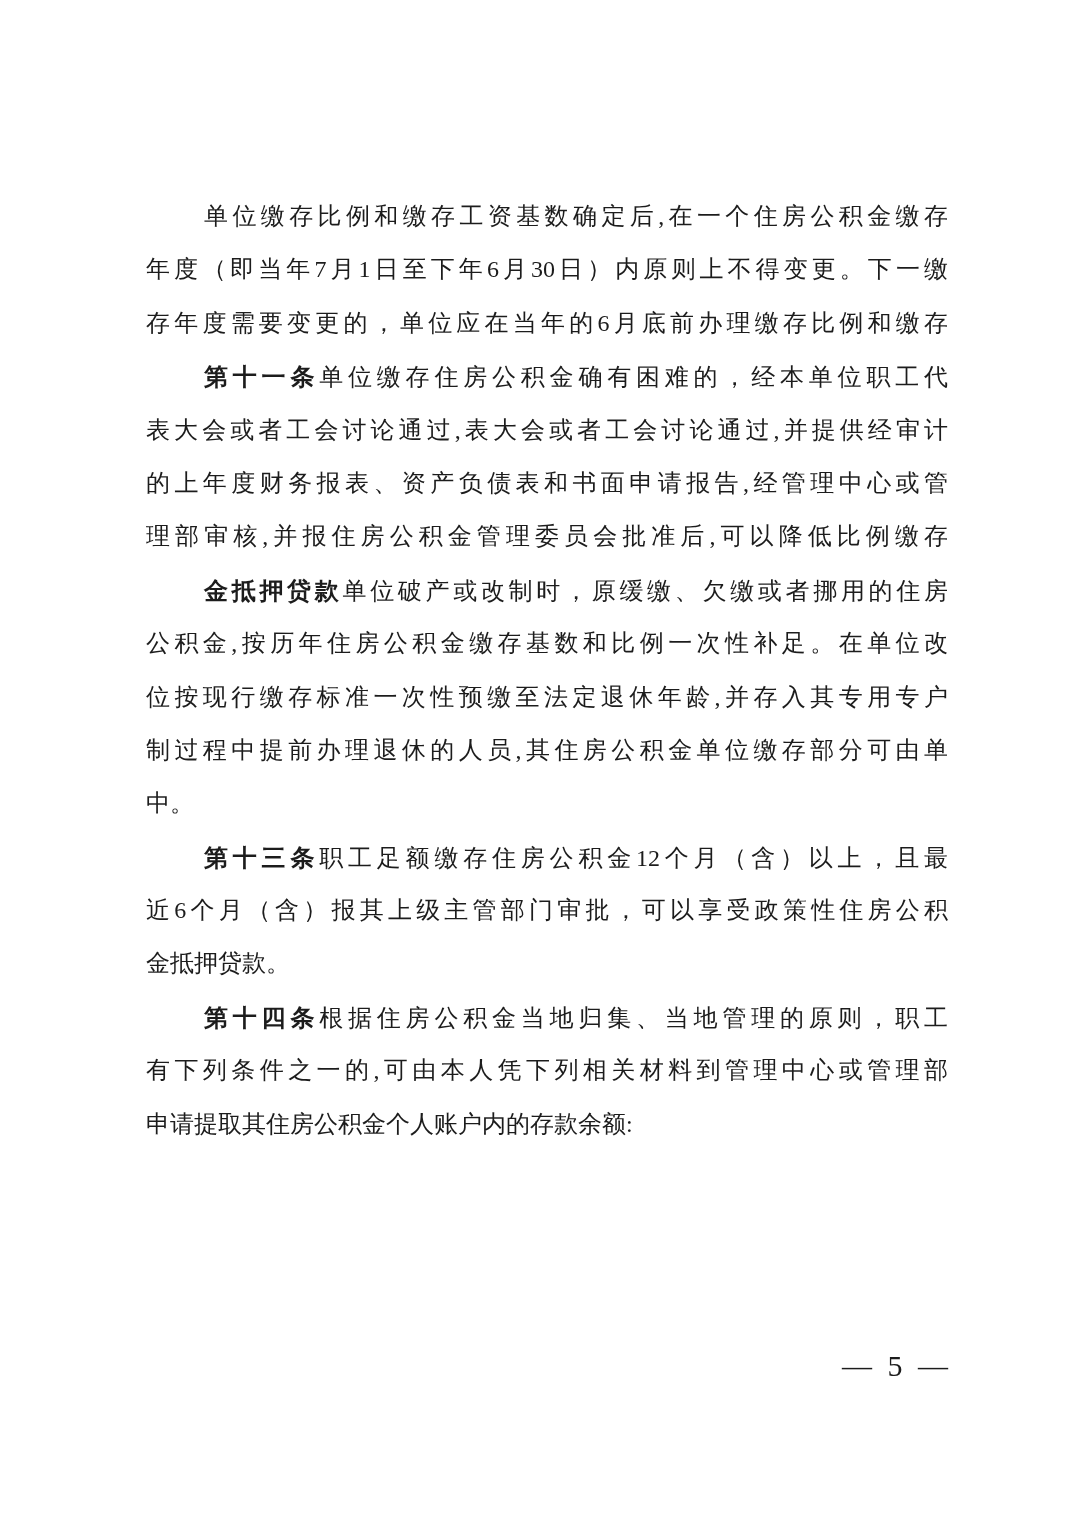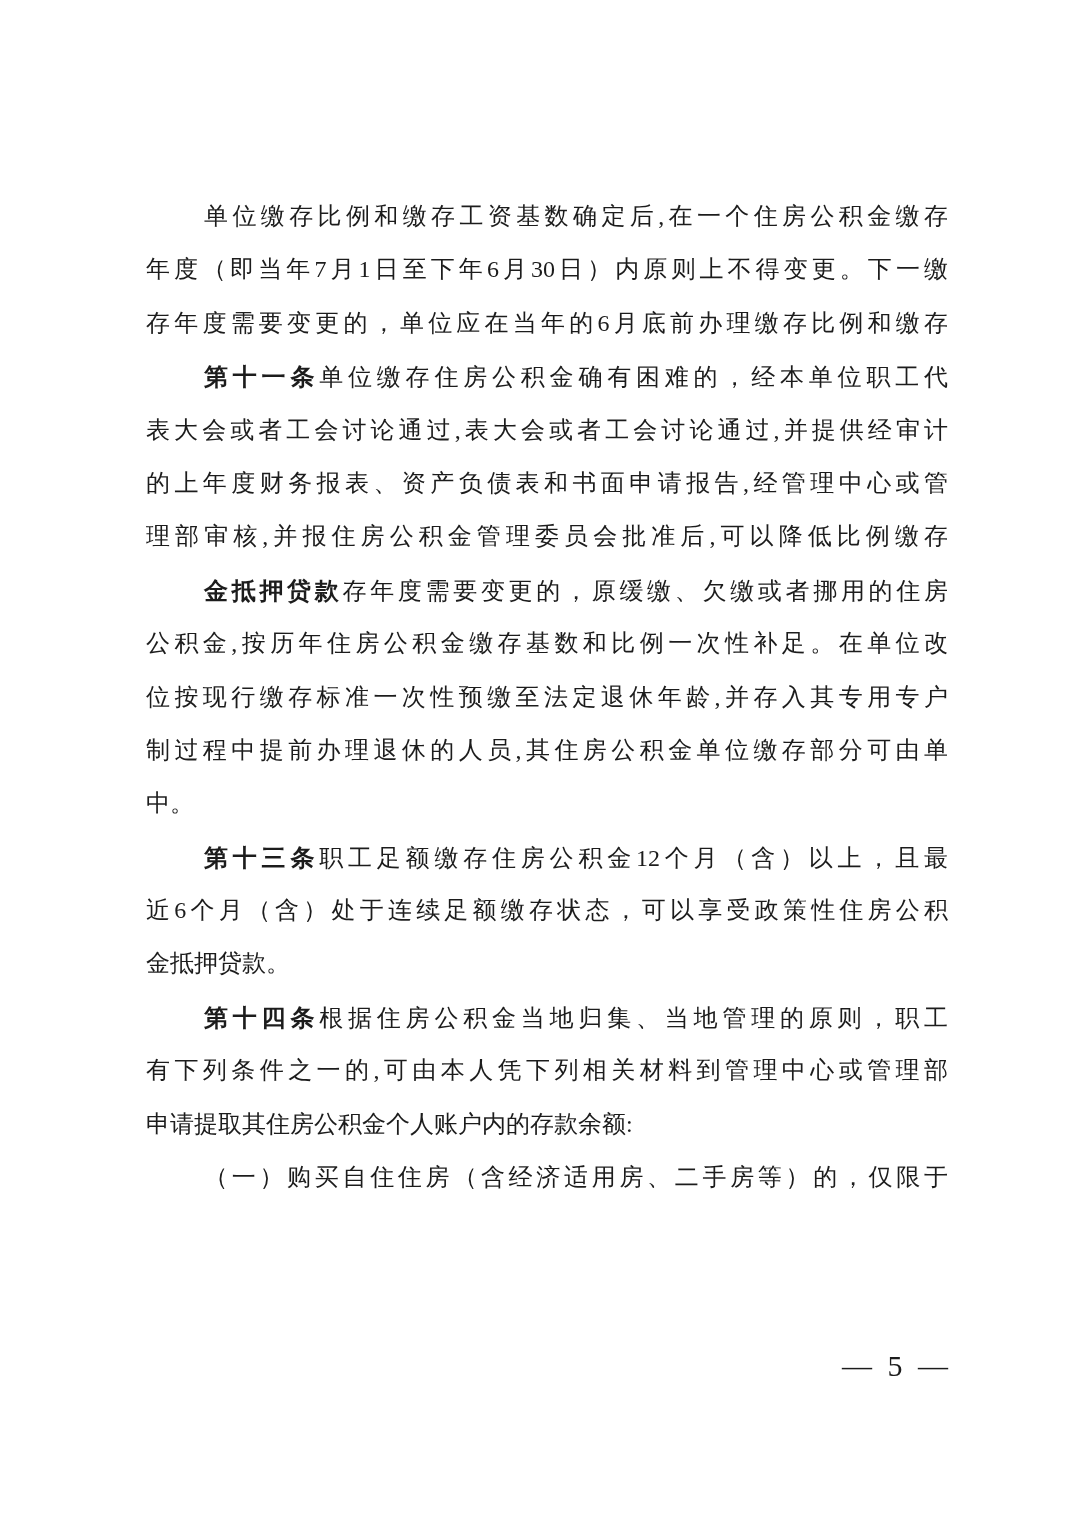--- a/index.html
+++ b/index.html
@@ -62,46 +62,45 @@
       <div class="line indent fill">
         <span class="lead">第十一条</span><span>单位缴存住房公积金确有困难的，经本单位职工代</span>
       </div>
       <div class="line fill">表大会或者工会讨论通过,表大会或者工会讨论通过,并提供经审计</div>
       <div class="line fill">的上年度财务报表、资产负债表和书面申请报告,经管理中心或管</div>
       <div class="line fill">理部审核,并报住房公积金管理委员会批准后,可以降低比例缴存</div>
     </div>
 
     <div class="para">
       <div class="line indent fill">
-        <span class="lead">金抵押贷款</span><span>存年度需要变更的，原缓缴、欠缴或者挪用的住房</span>
+        <span class="lead">金抵押贷款</span><span>单位破产或改制时，原缓缴、欠缴或者挪用的住房</span>
       </div>
       <div class="line fill">公积金,按历年住房公积金缴存基数和比例一次性补足。在单位改</div>
       <div class="line fill">位按现行缴存标准一次性预缴至法定退休年龄,并存入其专用专户</div>
       <div class="line fill">制过程中提前办理退休的人员,其住房公积金单位缴存部分可由单</div>
       <div class="line">中。</div>
     </div>
 
     <div class="para">
       <div class="line indent fill">
         <span class="lead">第十三条</span><span>职工足额缴存住房公积金12个月（含）以上，且最</span>
       </div>
-      <div class="line fill">近6个月（含）处于连续足额缴存状态，可以享受政策性住房公积</div>
+      <div class="line fill">近6个月（含）报其上级主管部门审批，可以享受政策性住房公积</div>
       <div class="line">金抵押贷款。</div>
     </div>
 
     <div class="para">
       <div class="line indent fill">
         <span class="lead">第十四条</span><span>根据住房公积金当地归集、当地管理的原则，职工</span>
       </div>
       <div class="line fill">有下列条件之一的,可由本人凭下列相关材料到管理中心或管理部</div>
       <div class="line">申请提取其住房公积金个人账户内的存款余额:</div>
     </div>
 
     <div class="para">
-      <div class="line indent fill">（一）购买自住住房（含经济适用房、二手房等）的，仅限于</div>
     </div>
 
   </div>
 
   <div class="footer">
     <span>— 5 —</span>
   </div>
 
 </div>
 

